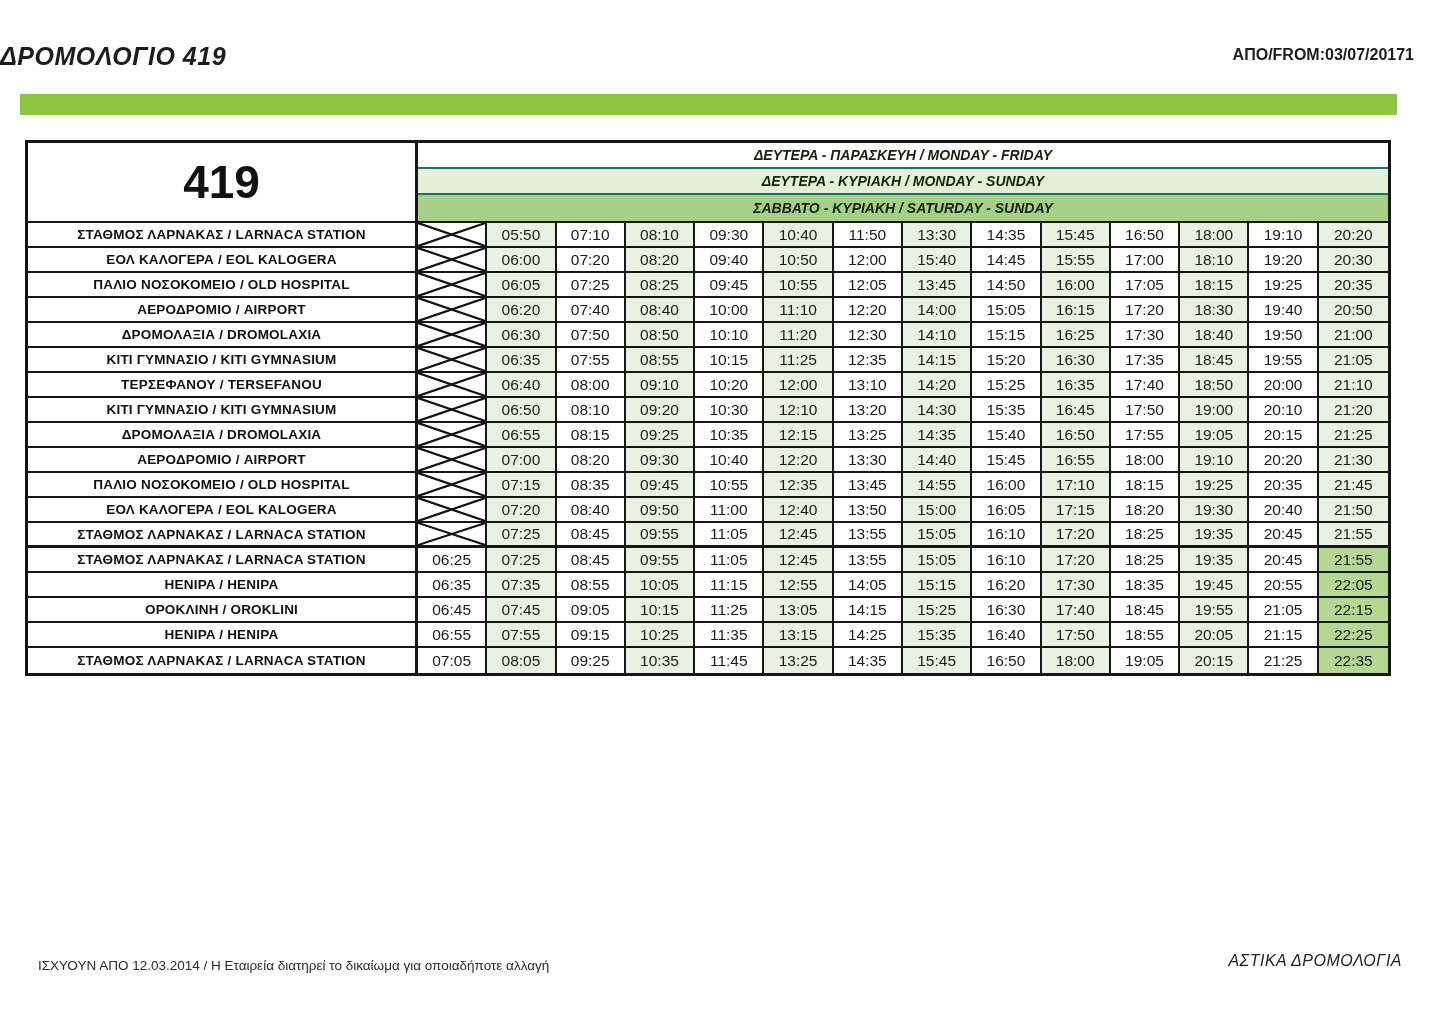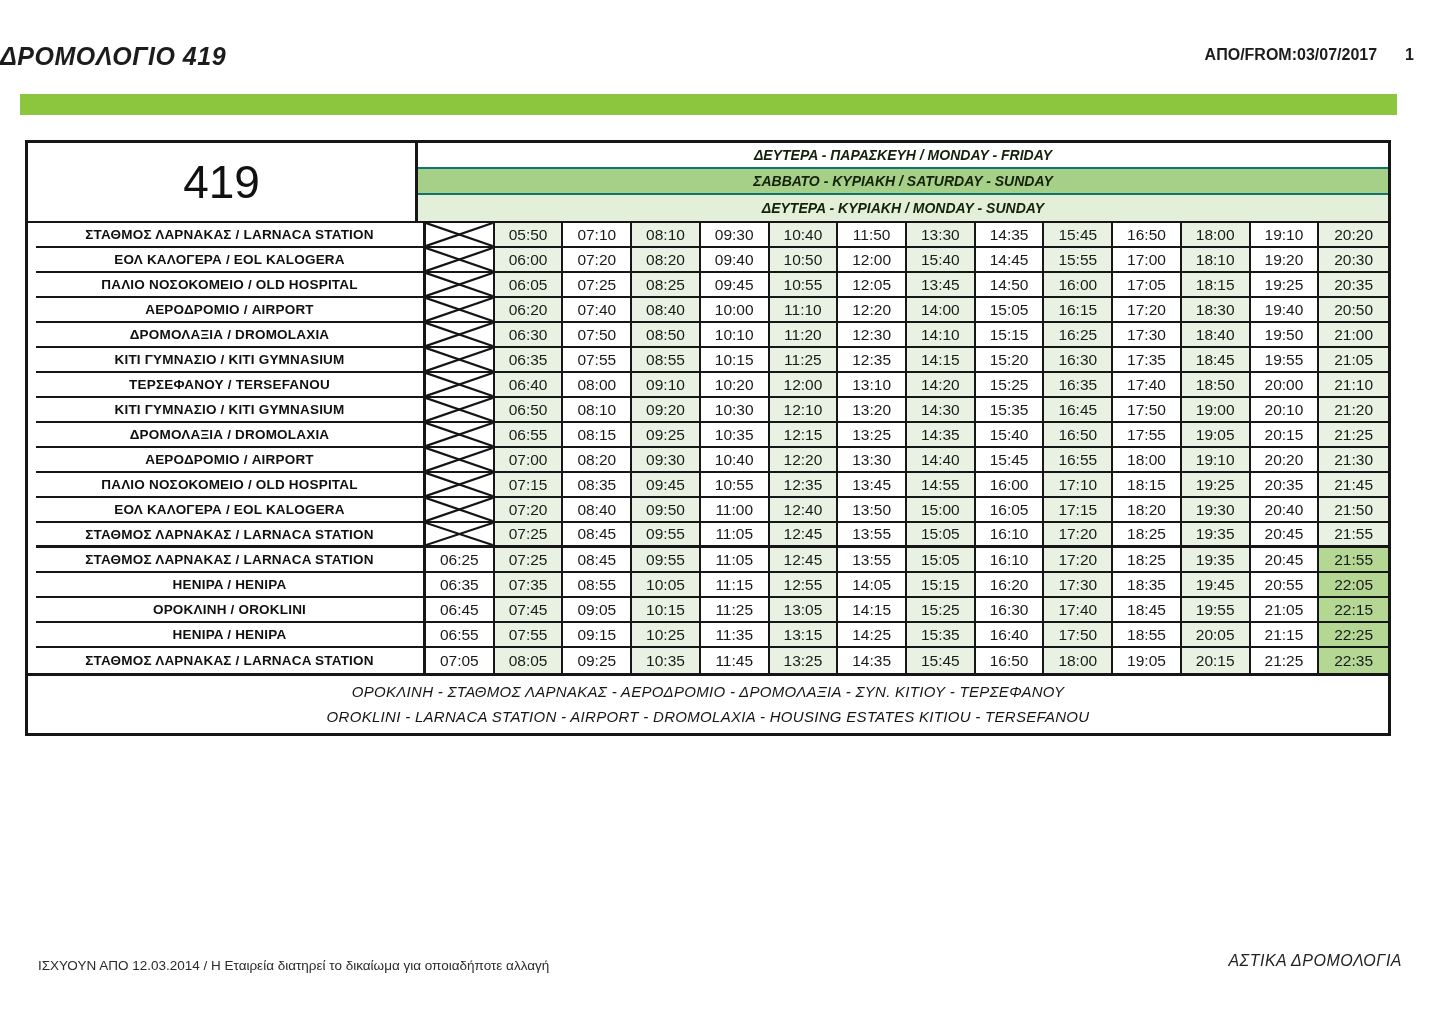--- a/index.html
+++ b/index.html
@@ -4,38 +4,38 @@
 <style>
   * { margin:0; padding:0; box-sizing:border-box; }
   html,body { background:#ffffff; }
   body { font-family:"Liberation Sans", sans-serif; }
   .page { position:relative; width:1440px; height:1019px; background:#ffffff; overflow:hidden; }
 
   
   .logo { position:absolute; left:26px; top:30px; width:580px; height:68px; }
   .doc-title { position:absolute; top:42px; left:0; width:100%; 
                font-size:25px; font-weight:700; font-style:italic; color:#1c1c1c; letter-spacing:0.5px; }
-  .date-block { position:absolute; top:46px; right:26px; display:flex; gap:28px; align-items:baseline;
+  .date-block { position:absolute; top:46px; right:26px; display:flex; align-items:baseline;
                 font-size:16px; font-weight:700; color:#1c1c1c; }
   .green-bar { position:absolute; left:20px; top:94px; width:1377px; height:21px; background:#8cc63f; }
 
   
   .tt { position:absolute; left:25px; top:140px; width:1366px; border:3px solid #161616; background:#fff; }
   .tt-header { display:grid; grid-template-columns:390px 1fr; border-bottom:2px solid #161616; }
   .route-cell { border-right:3px solid #161616; display:flex; align-items:center; justify-content:center;
-                font-size:46px; font-weight:400; color:#111; }
+                font-size:46px; font-weight:700; color:#111; }
   .day-rows { display:flex; flex-direction:column; }
   .day-row { height:26px; display:flex; align-items:center; justify-content:center;
              font-size:14px; font-weight:700; font-style:italic; color:#15220b; border-bottom:2px solid #0f766e; }
   .day-row:last-child { border-bottom:none; }
   .day-row.dh0 { background:#ffffff; }
   .day-row.dh1 { background:#e4efd9; }
   .day-row.dh2 { background:#a6cf87; }
 
-  .tt-body .row { display:grid; grid-template-columns:390px repeat(14, 1fr); height:25px;padding-left:8px; }
+  .tt-body .row { display:grid; grid-template-columns:390px repeat(14, 1fr); height:25px; }
   .cell { border-right:2px solid #161616; border-bottom:2px solid #161616;
           display:flex; align-items:center; justify-content:center; overflow:hidden; }
   .row .cell:last-child { border-right:none; }
   .row:last-child .cell { border-bottom:none; }
   .row.section-end .cell { border-bottom-width:3px; }
   .station { font-weight:700; font-size:13.5px; color:#101010; letter-spacing:0.2px; border-right-width:3px; }
   .time { font-size:15.5px; color:#1a1a1a; }
   .tint { background:#e9f2e2; }
   .late { background:#b4d893; }
   .xcell { padding:0; background:#fff; }
@@ -62,22 +62,22 @@
     <span>1</span>
   </div>
 
   <div class="green-bar"></div>
 
   <div class="tt">
     <div class="tt-header">
       <div class="route-cell">419</div>
       <div class="day-rows">
         <div class="day-row dh0">ΔΕΥΤΕΡΑ - ΠΑΡΑΣΚΕΥΗ / MONDAY - FRIDAY</div>
+        <div class="day-row dh1">ΔΕΥΤΕΡΑ - ΚΥΡΙΑΚΗ / MONDAY - SUNDAY</div>
         <div class="day-row dh2">ΣΑΒΒΑΤΟ - ΚΥΡΙΑΚΗ / SATURDAY - SUNDAY</div>
-        <div class="day-row dh1">ΔΕΥΤΕΡΑ - ΚΥΡΙΑΚΗ / MONDAY - SUNDAY</div>
       </div>
     </div>
 
     <div class="tt-body">
         <div class="row">
           <div class="cell station">ΣΤΑΘΜΟΣ ΛΑΡΝΑΚΑΣ / LARNACA STATION</div>
           <div class="cell time xcell">
             <svg viewBox="0 0 70 25" preserveAspectRatio="none">
               <line x1="0" y1="0" x2="70" y2="25"></line>
               <line x1="70" y1="0" x2="0" y2="25"></line>
@@ -441,22 +441,18 @@
           <div class="cell time tint">15:45</div>
           <div class="cell time">16:50</div>
           <div class="cell time tint">18:00</div>
           <div class="cell time">19:05</div>
           <div class="cell time tint">20:15</div>
           <div class="cell time">21:25</div>
           <div class="cell time tint late">22:35</div>
         </div>
       </div>
 
-    <div class="tt-footer">
-      <div class="route-line">ΟΡΟΚΛΙΝΗ - ΣΤΑΘΜΟΣ ΛΑΡΝΑΚΑΣ - ΑΕΡΟΔΡΟΜΙΟ - ΔΡΟΜΟΛΑΞΙΑ - ΣΥΝ. ΚΙΤΙΟΥ - ΤΕΡΣΕΦΑΝΟΥ</div>
-      <div class="route-line">OROKLINI - LARNACA STATION - AIRPORT - DROMOLAXIA - HOUSING ESTATES KITIOU - TERSEFANOU</div>
-    </div>
   </div>
 
   <div class="note-left">ΙΣΧΥΟΥΝ ΑΠΟ 12.03.2014 / Η Εταιρεία διατηρεί το δικαίωμα για οποιαδήποτε αλλαγή</div>
   <div class="note-right">ΑΣΤΙΚΑ ΔΡΟΜΟΛΟΓΙΑ</div>
 
 </div>
 
 </body></html>

